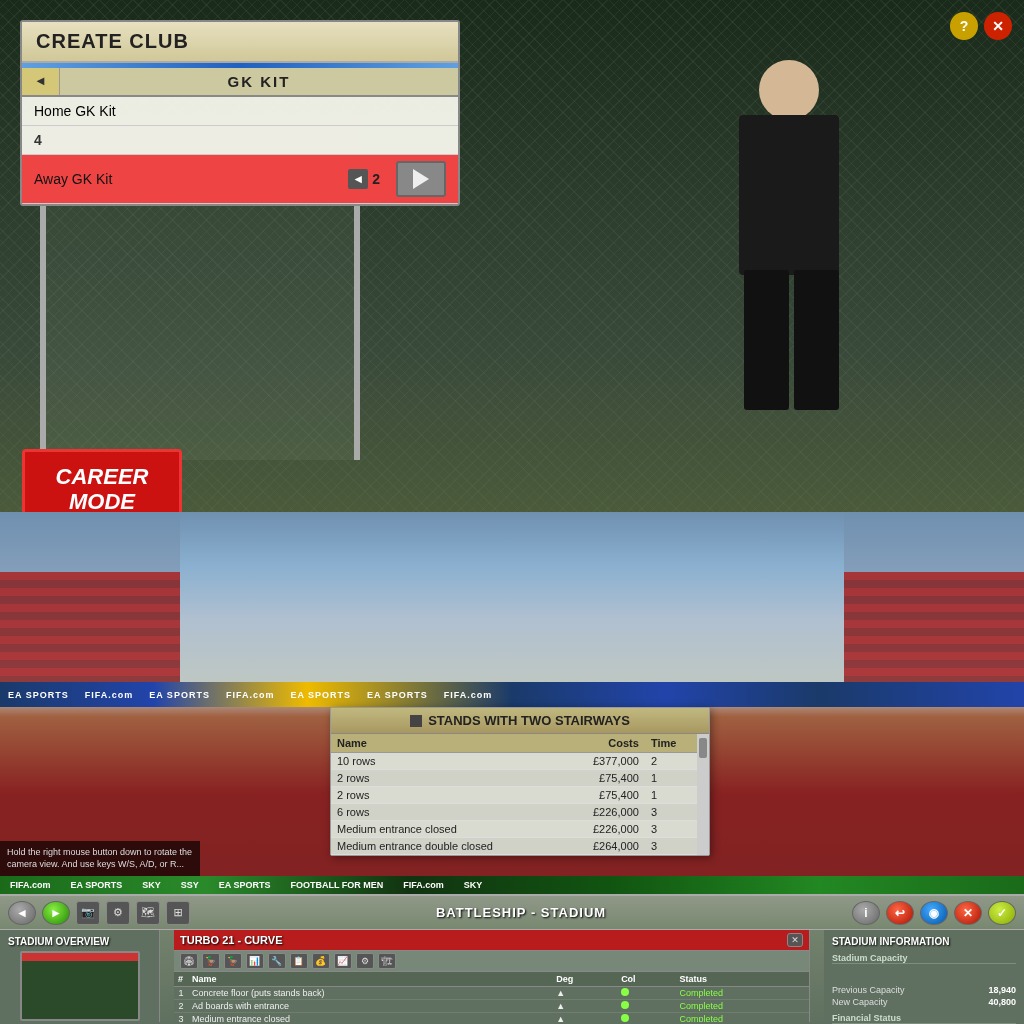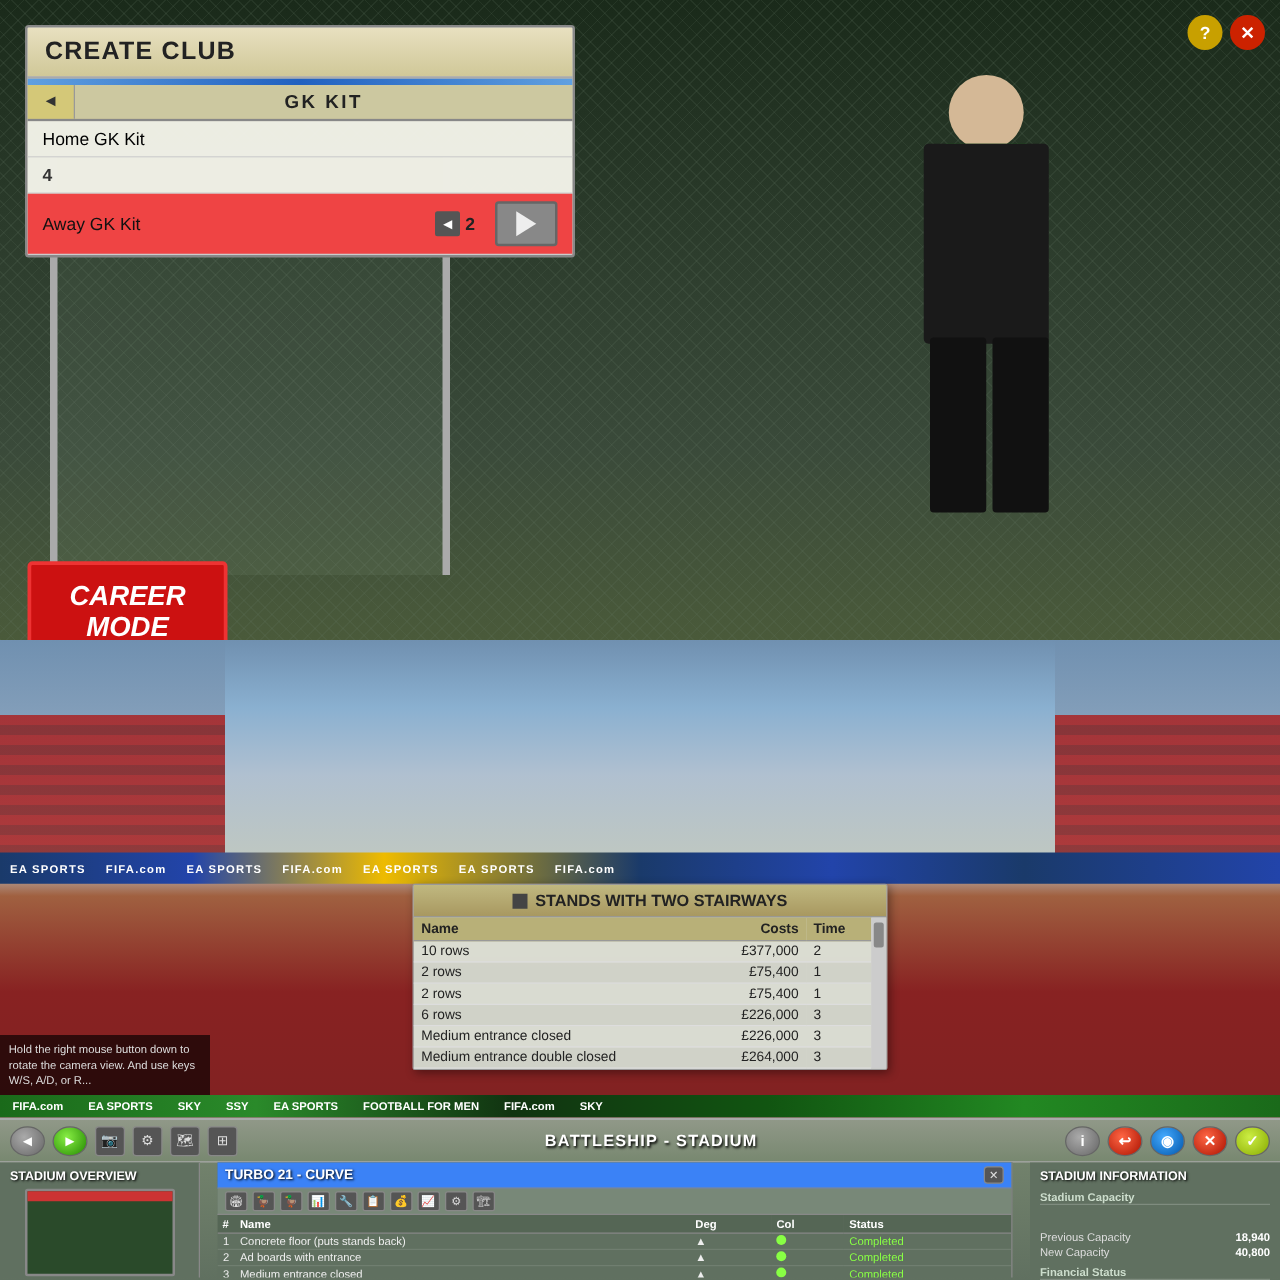--- a/index.html
+++ b/index.html
@@ -395,21 +395,21 @@
     }
     .stands-table-wrap {
       display: flex;
     }
 
     
     .help-text {
       position: absolute;
       bottom: 148px;
       left: 0;
-      width: 168px;
+      width: 200px;
       background: rgba(0,0,0,0.65);
       color: #ddd;
       font-size: 9px;
       padding: 5px 7px;
       line-height: 1.4;
     }
 
     
     .bottom-ticker {
       position: absolute;
@@ -545,21 +545,21 @@
     .col-turbo {
       flex: 1;
       background: #607060;
       border-right: 1px solid #888;
       display: flex;
       flex-direction: column;
     }
     .turbo-header {
       display: flex;
       align-items: center;
-      background: #3b82f6;
+      background: #b91c1c;
       padding: 3px 6px;
       border-bottom: 1px solid #888;
       gap: 6px;
     }
     .turbo-title {
       font-size: 11px;
       font-weight: bold;
       color: #fff;
       flex: 1;
       text-shadow: 1px 1px 2px #000;

